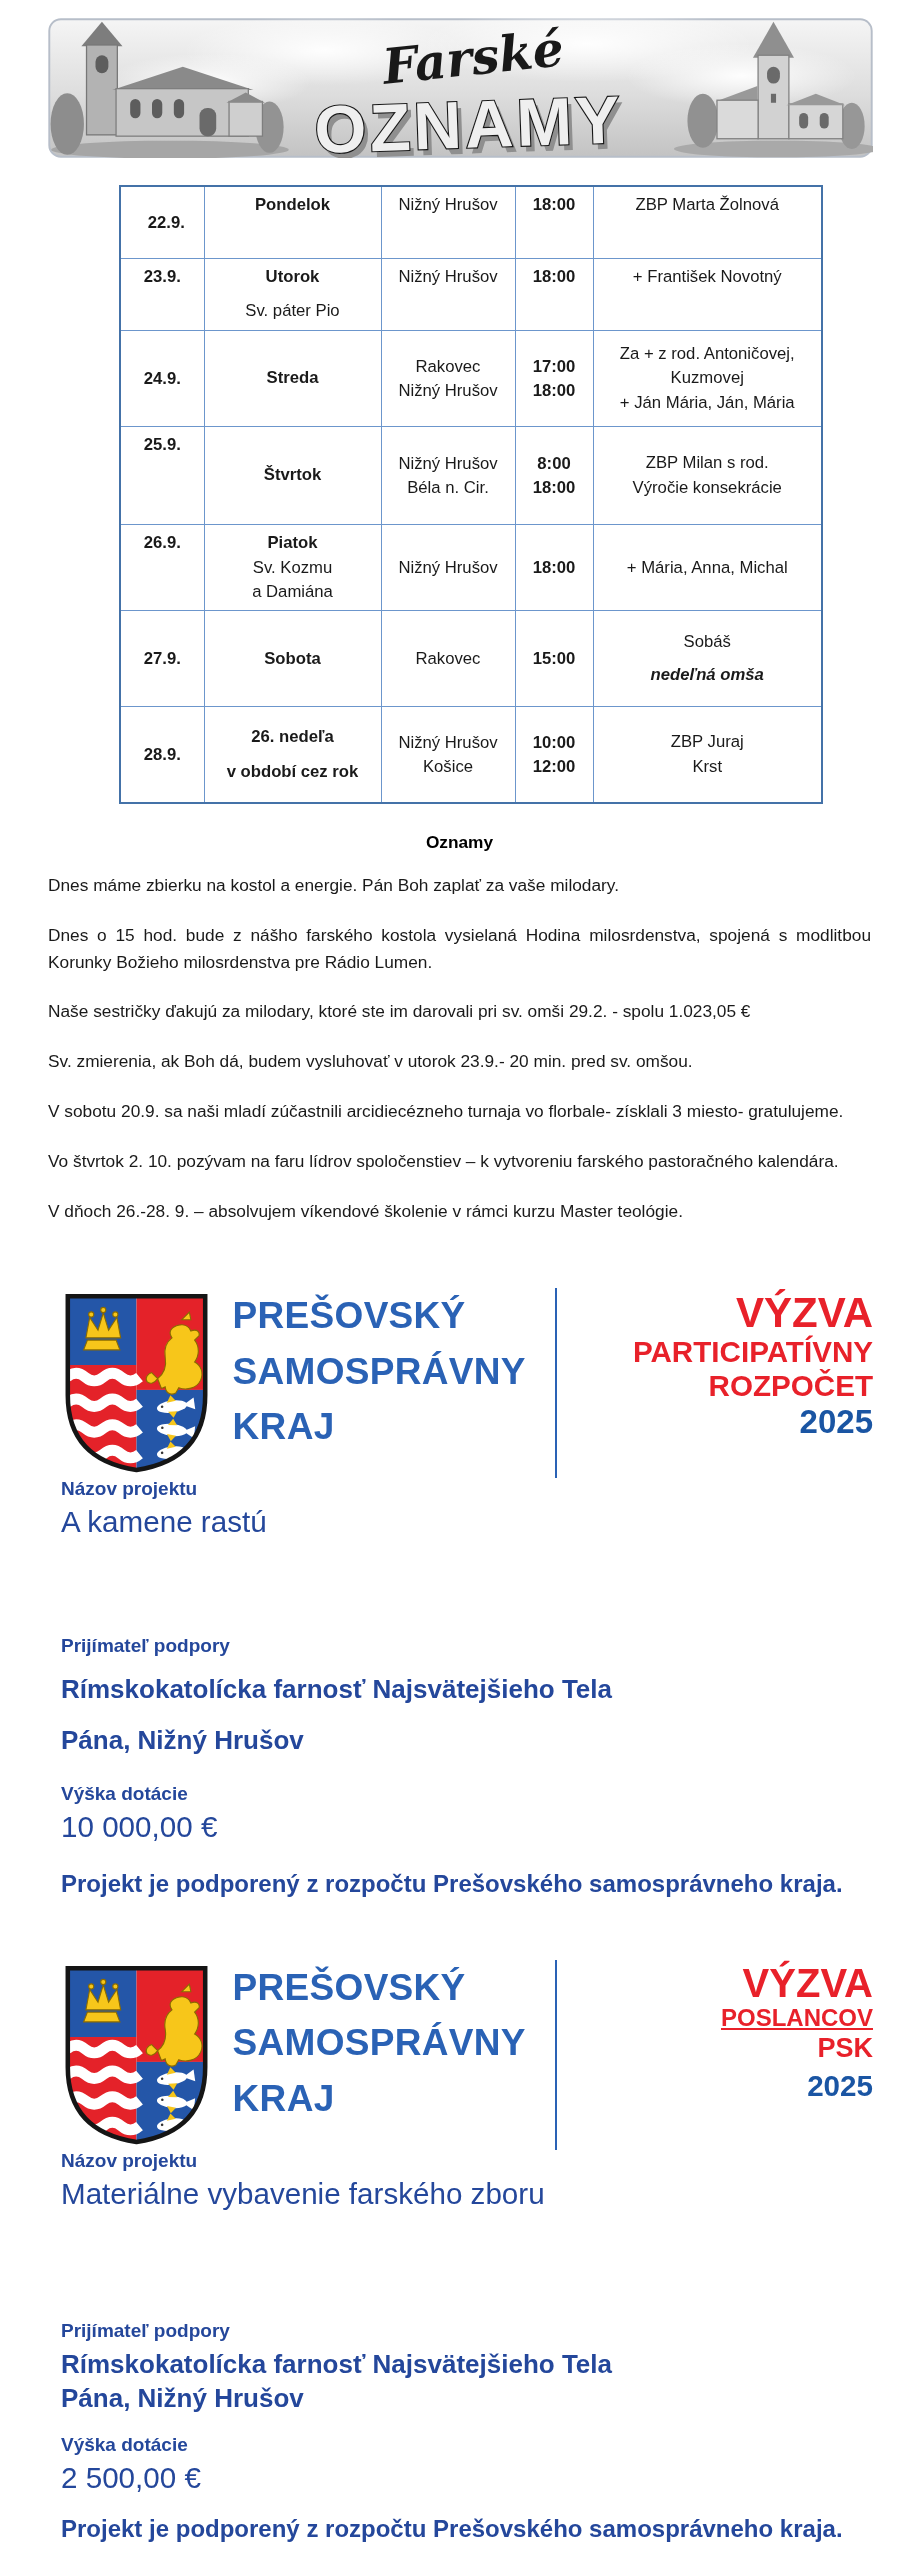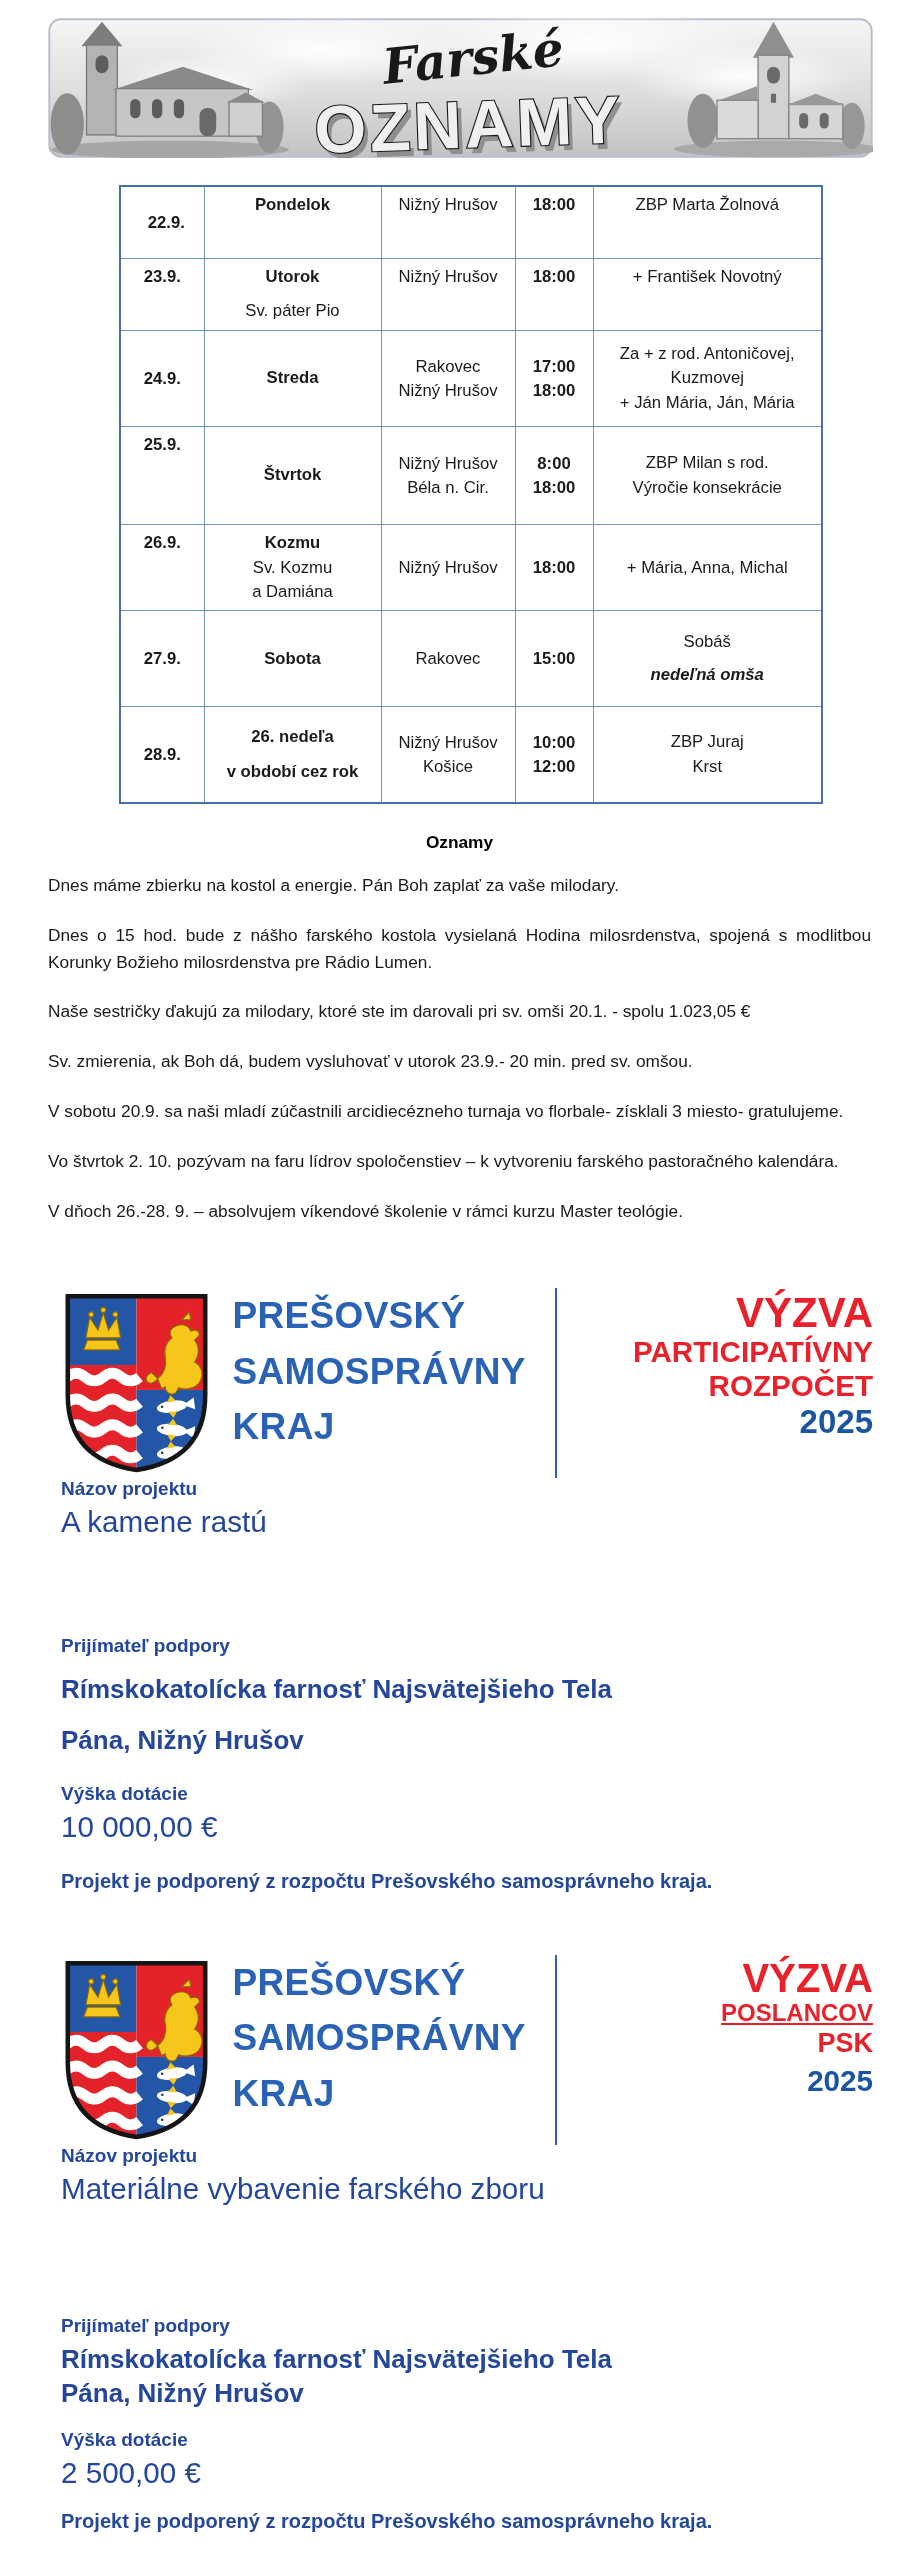--- a/index.html
+++ b/index.html
@@ -46,21 +46,21 @@
   .s2 .call .year{margin-top:5.1px;font-size:29.6px;}
 
   .fld-label{font-size:19px;font-weight:bold;color:var(--text-blue);}
   .project-name{margin-top:5.1px;font-size:29.6px;font-weight:normal;color:var(--text-blue);}
   .recipient-label{margin-top:96px;}
   .s2 .recipient-label{margin-top:109px;}
   .recipient{margin-top:6.4px;font-size:26px;font-weight:bold;color:var(--text-blue);line-height:1.95;}
   .s2 .recipient{line-height:1.3;}
   .grant-label{margin-top:18px;}
   .grant-amount{margin-top:5.1px;font-size:29.6px;font-weight:normal;color:var(--text-blue);}
-  .psk-footer{margin-top:26px;font-size:20px;font-weight:bold;color:var(--text-blue);padding-bottom:6.4px;}
+  .psk-footer{margin-top:26px;font-size:24px;font-weight:bold;color:var(--text-blue);padding-bottom:6.4px;}
   .s2 .psk-footer{margin-top:20.6px;}
 </style>
 </head>
 <body>
 
 <div class="page">
 
   <div class="banner">
     <svg viewBox="0 0 1285 218">
       <defs>
@@ -216,21 +216,21 @@
               </div>
               <div>
                 <div class="int-line">Výročie konsekrácie</div>
               </div>
             </div>
           </td>
         </tr>
         <tr style="height: 78px;">
           <td class="bold" style="vertical-align: top;">26.9.</td>
           <td style="vertical-align: top;">
-            <div class="day-line bold">Kozmu</div>
+            <div class="day-line bold">Piatok</div>
             <div class="day-line">Sv. Kozmu</div>
             <div class="day-line">a Damiána</div>
           </td>
           <td style="vertical-align: middle;">
             <div>Nižný Hrušov</div>
           </td>
           <td style="vertical-align: middle;">
             <div class="bold">18:00</div>
           </td>
           <td style="vertical-align: middle;">
@@ -286,21 +286,21 @@
             </div>
           </td>
         </tr>
       </tbody>
   </table>
 
   <div class="oznamy-heading">Oznamy</div>
   <div class="paragraphs" id="paragraphs">
       <p>Dnes máme zbierku na kostol a energie. Pán Boh zaplať za vaše milodary.</p>
       <p>Dnes o 15 hod. bude z nášho farského kostola vysielaná Hodina milosrdenstva, spojená s modlitbou Korunky Božieho milosrdenstva pre Rádio Lumen.</p>
-      <p>Naše sestričky ďakujú za milodary, ktoré ste im darovali pri sv. omši 20.1. - spolu 1.023,05 €</p>
+      <p>Naše sestričky ďakujú za milodary, ktoré ste im darovali pri sv. omši 29.2. - spolu 1.023,05 €</p>
       <p>Sv. zmierenia, ak Boh dá, budem vysluhovať v utorok 23.9.- 20 min. pred sv. omšou.</p>
       <p>V sobotu 20.9. sa naši mladí zúčastnili arcidiecézneho turnaja vo florbale- získlali 3 miesto- gratulujeme.</p>
       <p>Vo štvrtok 2. 10. pozývam na faru lídrov spoločenstiev – k vytvoreniu farského pastoračného kalendára.</p>
       <p>V dňoch 26.-28. 9. – absolvujem víkendové školenie v rámci kurzu Master teológie.</p>
     </div>
 
   <div id="psk-sections">
       <div class="psk-block s1">
         <div class="psk-logo">
           <div><svg viewBox="0 0 200 245" class="arms">

